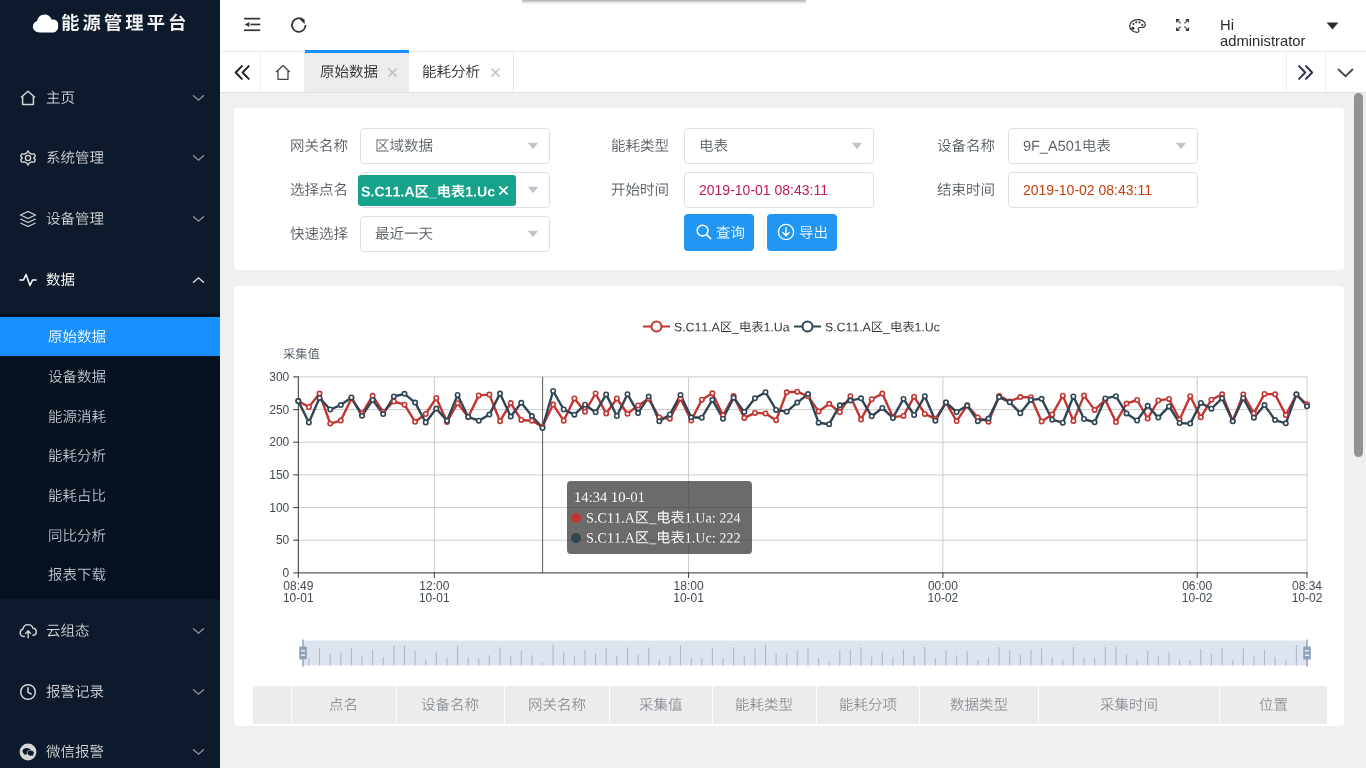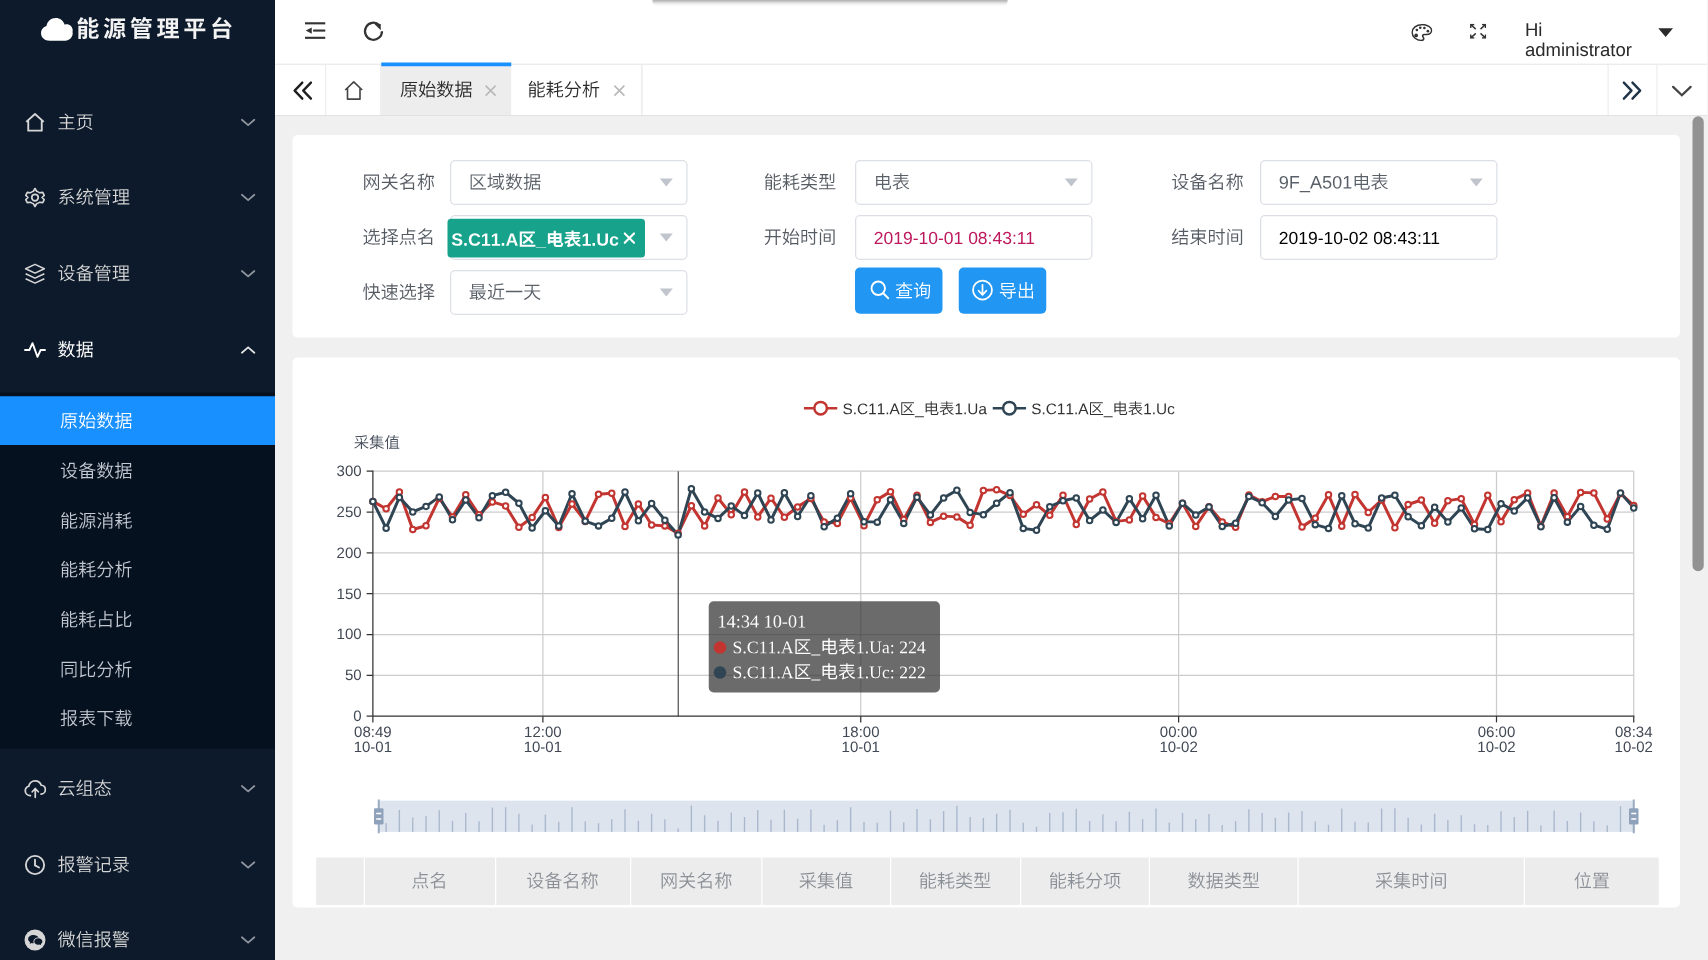--- a/index.html
+++ b/index.html
@@ -233,21 +233,21 @@
     <div class="abs" style="left:684px;top:171.5px;width:189.5px;height:36px;background:#fff;border:1px solid #dcdfe6;border-radius:4px"></div>
     <div class="abs" style="left:699px;top:181.5px;font-size:14px;color:#be185d">2019-10-01 08:43:11</div>
     <div class="abs" style="left:1008px;top:127.5px;width:189.5px;height:36px;background:#fff;border:1px solid #dcdfe6;border-radius:4px"></div>
     <svg style="position:absolute;left:1023px;top:133.7px;overflow:visible" width="90" height="22" viewBox="0 -16.8 90 22">
       <path d="M7.4 -5.2Q7.4 -2.6 6.4 -1.2Q5.5 0.1 3.8 0.1Q2.6 0.1 1.9 -0.4Q1.2 -0.8 0.9 -1.9L2.1 -2.1Q2.5 -0.9 3.8 -0.9Q4.9 -0.9 5.5 -1.9Q6.1 -2.9 6.1 -4.8Q5.8 -4.2 5.1 -3.8Q4.5 -3.4 3.6 -3.4Q2.3 -3.4 1.5 -4.3Q0.7 -5.2 0.7 -6.8Q0.7 -8.3 1.6 -9.2Q2.4 -10.1 4 -10.1Q5.7 -10.1 6.5 -8.9Q7.4 -7.7 7.4 -5.2ZM6 -6.4Q6 -7.6 5.4 -8.4Q4.9 -9.1 4 -9.1Q3 -9.1 2.5 -8.5Q2 -7.8 2 -6.8Q2 -5.7 2.5 -5Q3 -4.4 3.9 -4.4Q4.5 -4.4 5 -4.7Q5.4 -4.9 5.7 -5.4Q6 -5.8 6 -6.4Z M10.6 -8.9V-5.2H16.2V-4H10.6V0H9.3V-10H16.3V-8.9Z M16.7 2.9V2H25.1V2.9Z M33.2 0 32.1 -2.9H27.6L26.4 0H25L29.1 -10H30.6L34.6 0ZM29.8 -9 29.8 -8.8Q29.6 -8.2 29.2 -7.2L28 -4H31.7L30.4 -7.3Q30.2 -7.8 30 -8.4Z M42.1 -3.2Q42.1 -1.7 41.2 -0.8Q40.2 0.1 38.6 0.1Q37.2 0.1 36.3 -0.5Q35.5 -1.1 35.2 -2.2L36.5 -2.4Q36.9 -0.9 38.6 -0.9Q39.6 -0.9 40.2 -1.5Q40.8 -2.1 40.8 -3.2Q40.8 -4.2 40.2 -4.7Q39.6 -5.3 38.6 -5.3Q38.1 -5.3 37.7 -5.2Q37.2 -5 36.8 -4.6H35.5L35.9 -10H41.5V-8.9H37L36.8 -5.7Q37.7 -6.4 38.9 -6.4Q40.4 -6.4 41.2 -5.5Q42.1 -4.6 42.1 -3.2Z M50.2 -5Q50.2 -2.5 49.3 -1.2Q48.5 0.1 46.7 0.1Q45 0.1 44.2 -1.2Q43.3 -2.5 43.3 -5Q43.3 -7.6 44.1 -8.8Q45 -10.1 46.8 -10.1Q48.5 -10.1 49.4 -8.8Q50.2 -7.5 50.2 -5ZM48.9 -5Q48.9 -7.2 48.4 -8.1Q47.9 -9.1 46.8 -9.1Q45.6 -9.1 45.1 -8.1Q44.6 -7.2 44.6 -5Q44.6 -2.9 45.1 -1.9Q45.6 -0.9 46.7 -0.9Q47.9 -0.9 48.4 -1.9Q48.9 -2.9 48.9 -5Z M51.9 0V-1.1H54.4V-8.8L52.2 -7.2V-8.4L54.5 -10H55.7V-1.1H58.1V0Z M65.5 -6V-3.8H61.7V-6ZM66.5 -6H70.4V-3.8H66.5ZM65.5 -6.9H61.7V-9.1H65.5ZM66.5 -6.9V-9.1H70.4V-6.9ZM60.7 -10V-1.9H61.7V-2.8H65.5V-1.1C65.5 0.5 65.9 0.9 67.5 0.9C67.8 0.9 70.4 0.9 70.8 0.9C72.3 0.9 72.6 0.1 72.8 -2.1C72.5 -2.1 72 -2.3 71.8 -2.5C71.7 -0.6 71.6 -0.1 70.7 -0.1C70.2 -0.1 68 -0.1 67.5 -0.1C66.7 -0.1 66.5 -0.3 66.5 -1.1V-2.8H71.4V-10H66.5V-12.1H65.5V-10Z M77 1.1C77.4 0.9 77.9 0.7 81.9 -0.6C81.8 -0.8 81.8 -1.2 81.7 -1.4L78.1 -0.3V-3.7C79 -4.2 79.8 -4.9 80.5 -5.6H80.5C81.6 -2.6 83.7 -0.4 86.7 0.6C86.8 0.3 87.1 -0 87.3 -0.2C85.9 -0.6 84.6 -1.4 83.6 -2.4C84.5 -2.9 85.6 -3.7 86.5 -4.5L85.7 -5C85 -4.4 84 -3.6 83.1 -2.9C82.4 -3.7 81.9 -4.6 81.5 -5.6H86.9V-6.5H81.1V-7.8H85.8V-8.7H81.1V-10H86.4V-10.8H81.1V-12.2H80.1V-10.8H74.9V-10H80.1V-8.7H75.6V-7.8H80.1V-6.5H74.3V-5.6H79.2C77.9 -4.3 75.7 -3.2 73.9 -2.6C74.1 -2.4 74.4 -2 74.6 -1.8C75.4 -2.1 76.3 -2.5 77.1 -3V-0.7C77.1 -0.1 76.8 0.1 76.6 0.2C76.8 0.4 77 0.9 77 1.1Z" fill="#5a6068"></path>
     </svg>
     <svg class="abs" style="left:1175px;top:142.0px" width="12" height="8" viewBox="0 0 12 8">
       <path d="M0.8 0.8 H11.2 L6 7.2 Z" fill="#c0c4cc"></path>
     </svg>
     <div class="abs" style="left:1008px;top:171.5px;width:189.5px;height:36px;background:#fff;border:1px solid #dcdfe6;border-radius:4px"></div>
-    <div class="abs" style="left:1023px;top:181.5px;font-size:14px;color:#000000">2019-10-02 08:43:11</div>
+    <div class="abs" style="left:1023px;top:181.5px;font-size:14px;color:#c2410c">2019-10-02 08:43:11</div>
     <div class="abs" style="left:684px;top:213.5px;width:70px;height:37px;background:#2196f3;border-radius:4px"></div>
     <svg class="abs" style="left:695px;top:223px" width="18" height="18" viewBox="0 0 18 18">
       <circle cx="7.6" cy="7.6" r="5.4" stroke="#fff" stroke-width="1.5" fill="none"></circle>
       <path d="M11.6 11.6 L15.6 15.6" stroke="#fff" stroke-width="1.5" stroke-linecap="round"></path>
     </svg>
     <svg style="position:absolute;left:716px;top:220.7px;overflow:visible" width="32" height="22" viewBox="0 -16.8 32 22">
       <path d="M4.2 -3.1H10.3V-1.9H4.2ZM4.2 -5.1H10.3V-3.8H4.2ZM3.2 -5.8V-1.1H11.3V-5.8ZM1.1 -0.2V0.7H13.5V-0.2ZM6.7 -12.2V-10.3H0.8V-9.4H5.6C4.4 -8 2.4 -6.7 0.6 -6.1C0.8 -5.9 1 -5.5 1.2 -5.3C3.2 -6.1 5.4 -7.7 6.7 -9.4V-6.3H7.7V-9.4C9 -7.7 11.3 -6.2 13.3 -5.4C13.4 -5.7 13.7 -6 14 -6.2C12.1 -6.8 10 -8 8.8 -9.4H13.7V-10.3H7.7V-12.2Z M16.2 -11.3C16.9 -10.6 17.8 -9.7 18.2 -9.1L18.9 -9.7C18.5 -10.3 17.6 -11.2 16.9 -11.8ZM15.1 -7.6V-6.7H17.2V-1.6C17.2 -0.9 16.8 -0.5 16.5 -0.3C16.7 -0.1 17 0.3 17.1 0.5C17.3 0.2 17.6 -0.1 20.1 -1.9C20 -2.1 19.8 -2.4 19.7 -2.7L18.2 -1.6V-7.6ZM21.9 -12.2C21.3 -10.3 20.3 -8.5 19.1 -7.3C19.3 -7.1 19.7 -6.8 19.9 -6.6C20.5 -7.3 21.1 -8.1 21.6 -9.1H27.1C26.9 -2.9 26.7 -0.6 26.2 -0.1C26.1 0.1 25.9 0.2 25.6 0.2C25.3 0.2 24.5 0.2 23.6 0.1C23.8 0.4 23.9 0.8 23.9 1C24.7 1.1 25.5 1.1 26 1.1C26.5 1 26.8 0.9 27.1 0.5C27.7 -0.2 27.9 -2.5 28.1 -9.4C28.1 -9.6 28.1 -10 28.1 -10H22.1C22.4 -10.6 22.6 -11.2 22.9 -11.9ZM24.3 -4.3V-2.6H21.7V-4.3ZM24.3 -5.1H21.7V-6.8H24.3ZM20.8 -7.6V-0.9H21.7V-1.8H25.2V-7.6Z" fill="#ffffff"></path>
     </svg>
     <div class="abs" style="left:767px;top:213.5px;width:70px;height:37px;background:#2196f3;border-radius:4px"></div>
     <svg class="abs" style="left:777px;top:223px" width="18" height="18" viewBox="0 0 18 18">

